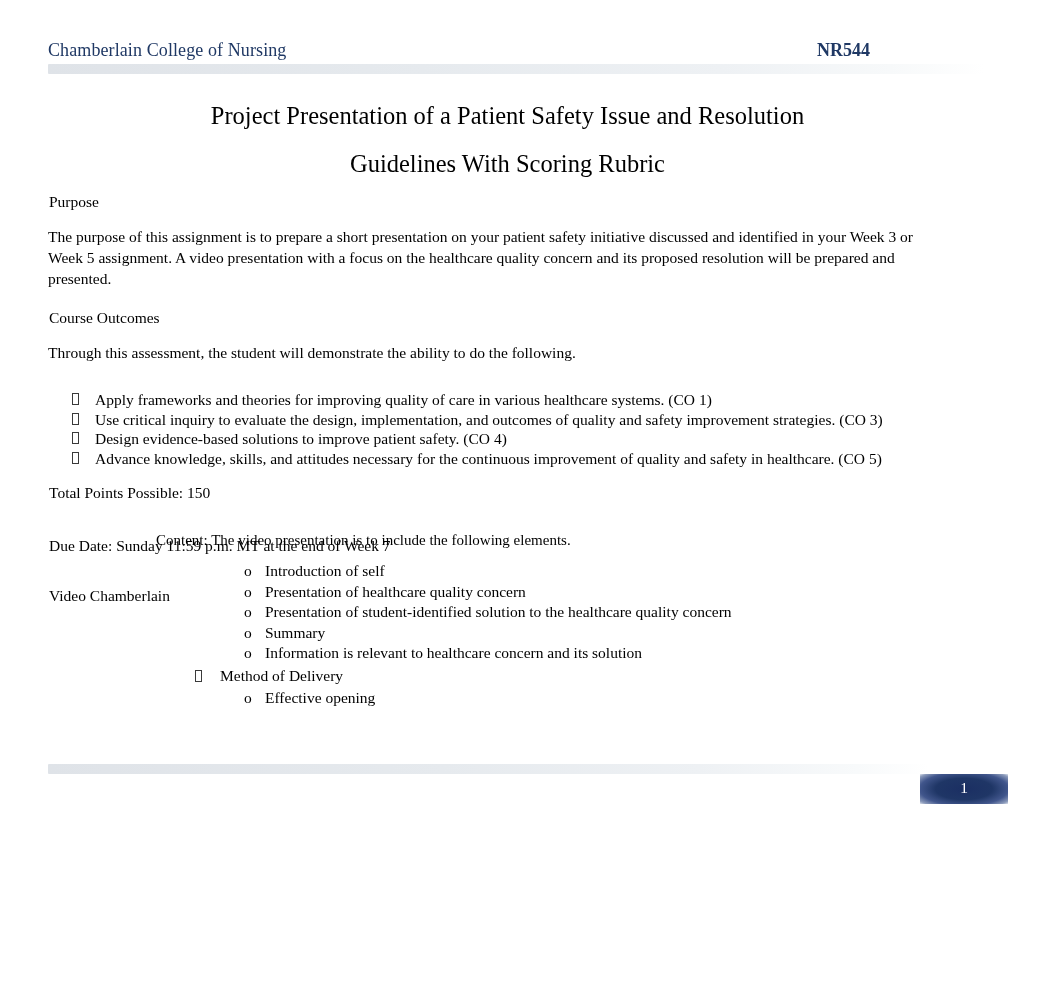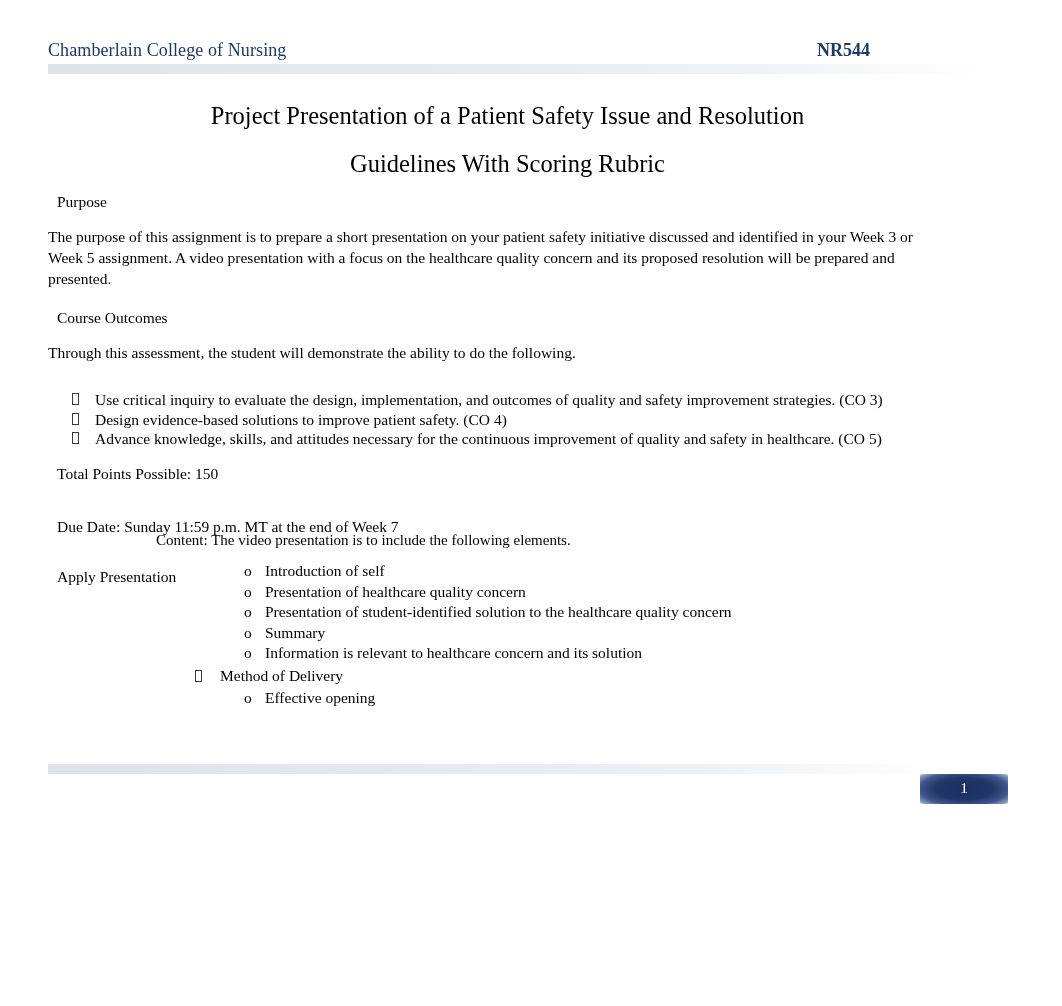--- a/index.html
+++ b/index.html
@@ -84,21 +84,21 @@
   
   .body-block {
     position: absolute;
     left: 48px;
     top: 192px;
     width: 900px;
   }
   .heading {
     font-size: 15.5px;
     line-height: 20px;
-    margin: 0 0 14px 9px;
+    margin: 0 0 14px 1px;
   }
   .para {
     font-size: 15.5px;
     line-height: 21px;
     margin: 0 0 14px 0;
     width: 878px;
   }
   .gap-sm { height: 5px; }
   .gap-md { height: 13px; }
 
@@ -245,20 +245,24 @@
 
     <div class="heading">Course Outcomes</div>
 
     <div class="para">Through this assessment, the student will demonstrate the ability to do the following.</div>
 
     <div class="gap-md"></div>
 
     <ul class="bullets-l1">
       <li>
         <span class="tofu"></span>
+        <span>Apply frameworks and theories for improving quality of care in various healthcare systems. (CO 1)</span>
+      </li>
+      <li>
+        <span class="tofu"></span>
         <span>Use critical inquiry to evaluate the design, implementation, and outcomes of quality and safety improvement strategies. (CO 3)</span>
       </li>
       <li>
         <span class="tofu"></span>
         <span>Design evidence-based solutions to improve patient safety. (CO 4)</span>
       </li>
       <li>
         <span class="tofu"></span>
         <span>Advance knowledge, skills, and attitudes necessary for the continuous improvement of quality and safety in healthcare. (CO 5)</span>
       </li>
@@ -267,21 +271,21 @@
     <div style="height:15px"></div>
 
     <div class="heading">Total Points Possible: 150</div>
 
     <div style="height:19px"></div>
 
     <div class="heading">Due Date:   Sunday 11:59 p.m. MT at the end of Week 7</div>
 
     <div style="height:16px"></div>
 
-    <div class="heading">Apply Presentation</div>
+    <div class="heading">Video Chamberlain</div>
 
   </div>
 
   <div class="content-intro">Content: The video presentation is to include the following elements.</div>
 
   <div class="nested-list">
 
 
     <div class="nest-l2">
       <span class="omark">o</span>

